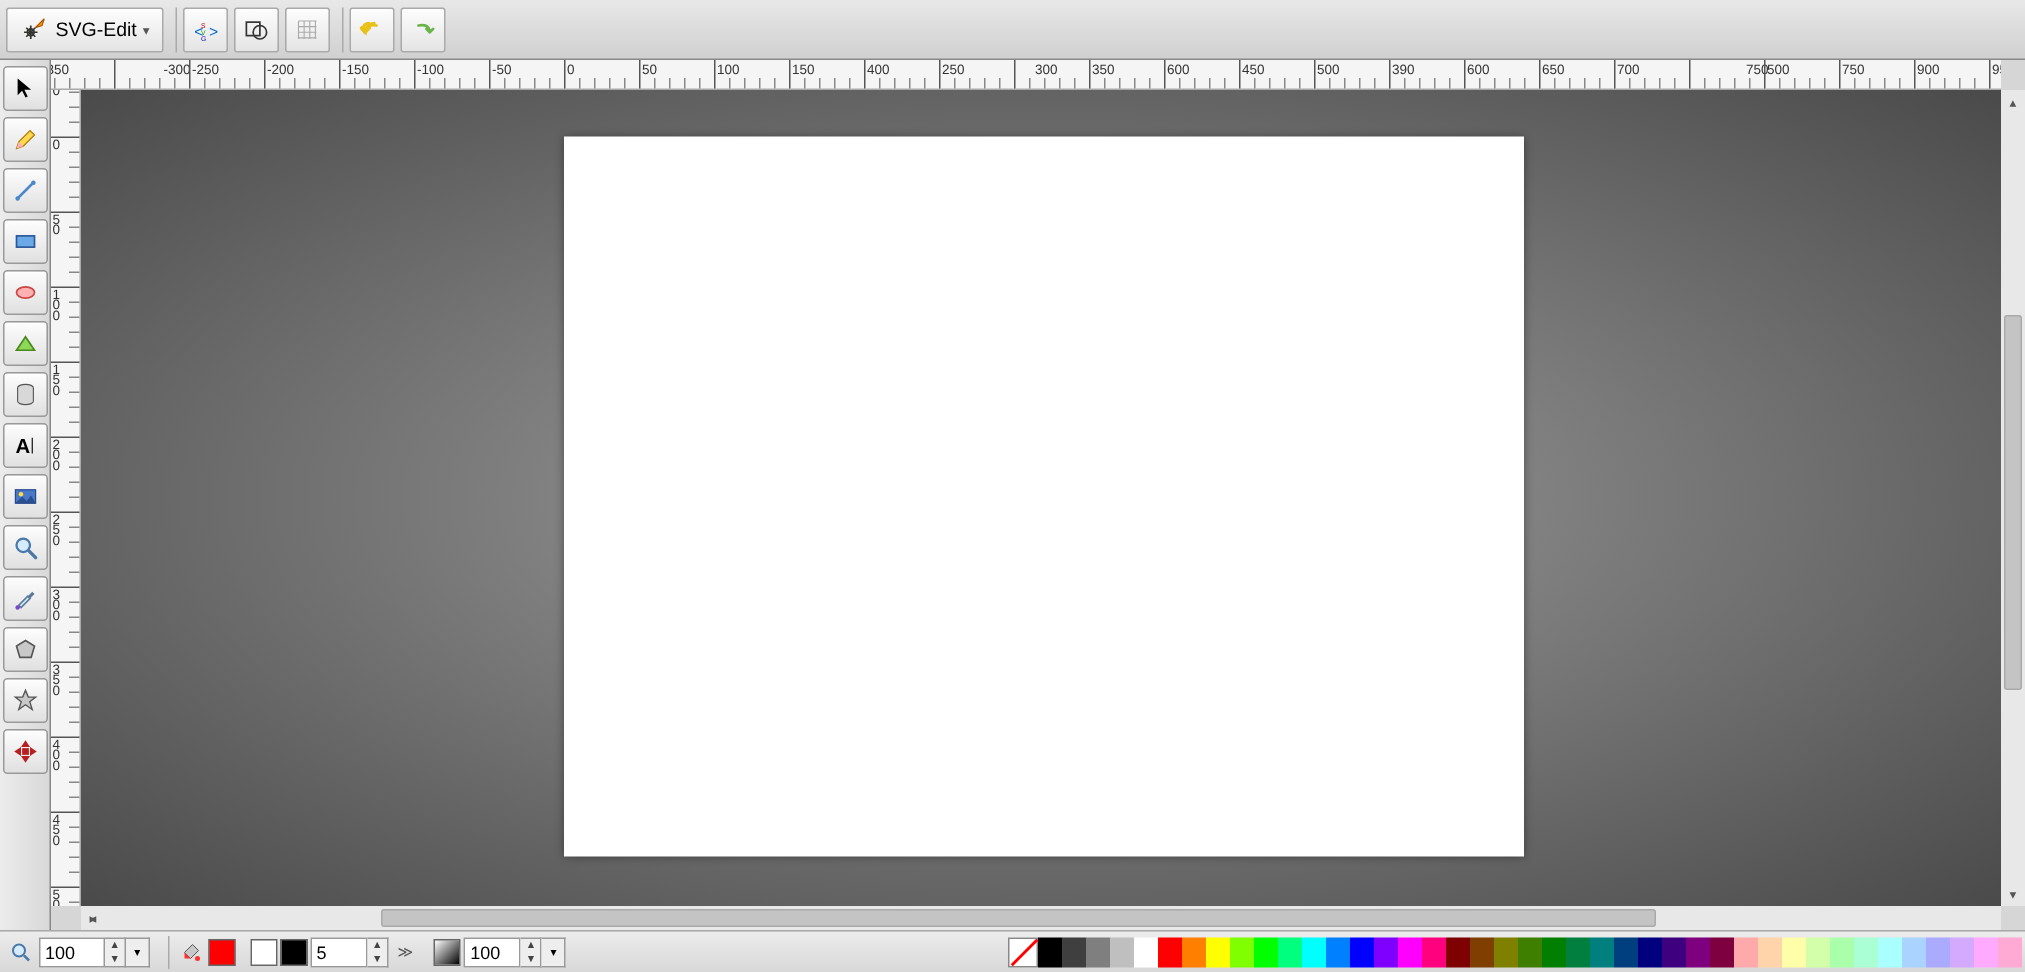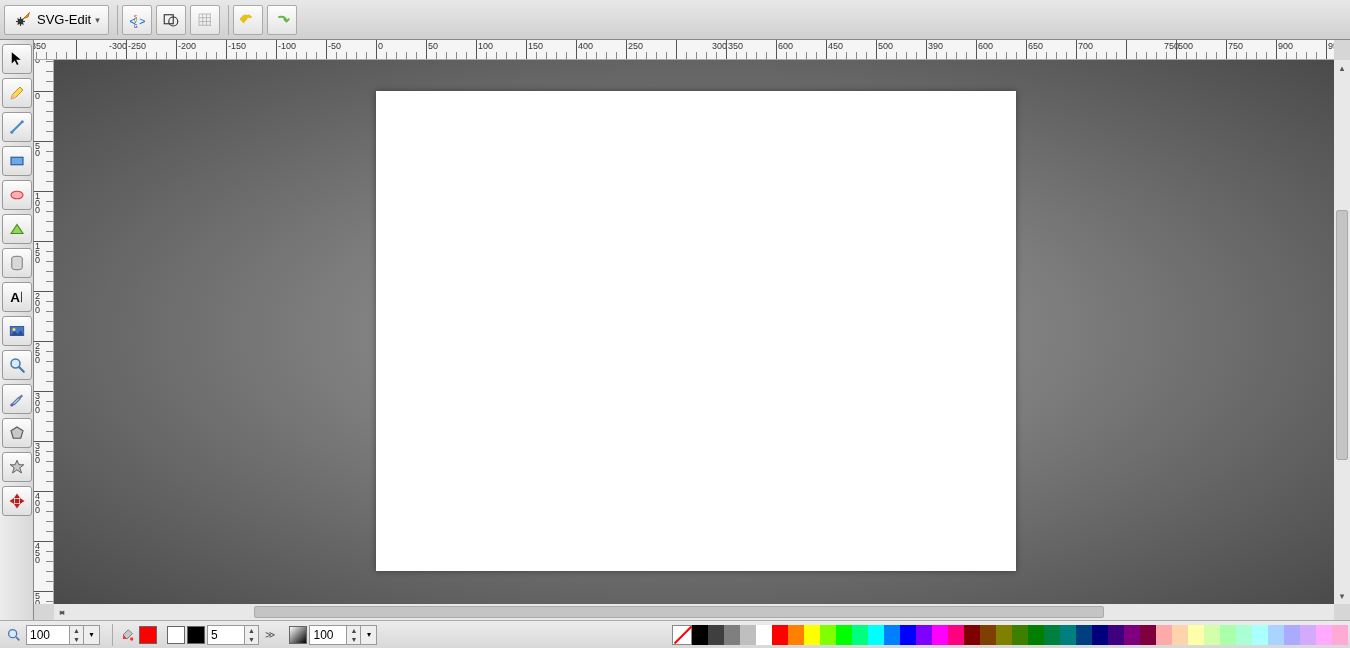--- a/index.html
+++ b/index.html
@@ -371,21 +371,21 @@
       <div class="tick-minor" style="left: 562px;"></div>
       <div class="tick-minor" style="left: 572px;"></div>
       <div class="tick-minor" style="left: 582px;"></div>
       <div class="tick-major" style="left: 592px;"></div>
       <div class="tick-label" style="left: 592px;">250</div>
       <div class="tick-minor" style="left: 602px;"></div>
       <div class="tick-minor" style="left: 612px;"></div>
       <div class="tick-minor" style="left: 622px;"></div>
       <div class="tick-minor" style="left: 632px;"></div>
       <div class="tick-major" style="left: 642px;"></div>
-      <div class="tick-label" style="left: 676px;">300</div>
+      <div class="tick-label" style="left: 642px; padding-left: 12px;">300</div>
       <div class="tick-minor" style="left: 652px;"></div>
       <div class="tick-minor" style="left: 662px;"></div>
       <div class="tick-minor" style="left: 672px;"></div>
       <div class="tick-minor" style="left: 682px;"></div>
       <div class="tick-major" style="left: 692px;"></div>
       <div class="tick-label" style="left: 692px;">350</div>
       <div class="tick-minor" style="left: 702px;"></div>
       <div class="tick-minor" style="left: 712px;"></div>
       <div class="tick-minor" style="left: 722px;"></div>
       <div class="tick-minor" style="left: 732px;"></div>

